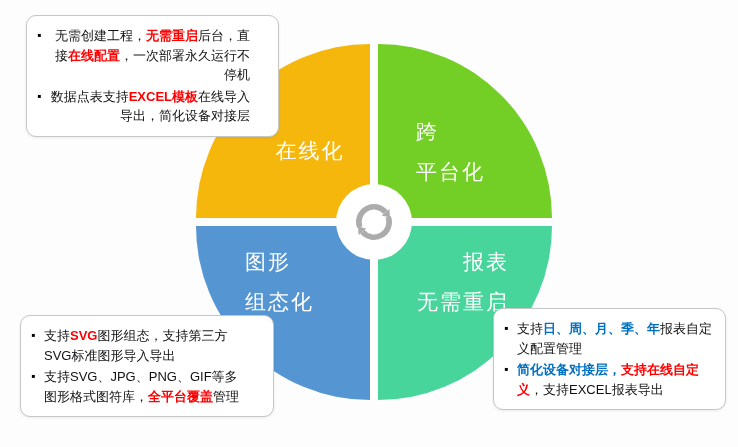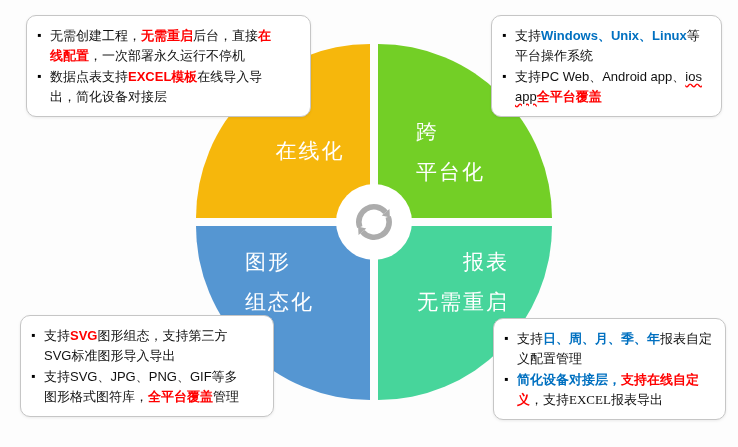--- a/index.html
+++ b/index.html
@@ -36,24 +36,24 @@
     position: absolute; background: #fff;
     border: 1px solid var(--box-border);
     border-radius: 10px;
     box-shadow: 0 1px 3px rgba(0,0,0,.08);
     padding: 8px 12px 8px 10px;
     font-size: 13px; line-height: 1.5; color: #111;
   }
   .callout ul { list-style: none; }
   .callout li { position: relative; padding-left: 13px; margin: 2px 0; }
   .callout li::before { content: "▪"; position: absolute; left: 0; top: 0; font-size: 12px; color: #000; }
-  .callout-tl { left: 26px;  top: 15px;  width: 285px; padding-right: 28px; }
+  .callout-tl { left: 26px;  top: 15px;  width: 253px; padding-right: 28px; text-align: right; }
   .callout-tr { left: 491px; top: 15px;  width: 231px; }
   .callout-bl { left: 20px;  top: 315px; width: 254px; padding-right: 24px; }
-  .callout-br { left: 493px; top: 318px; width: 233px; font-family: Liberation Serif, serif; }
+  .callout-br { left: 493px; top: 308px; width: 233px; }
 
   .seg.red  { color: var(--em-red);  font-weight: bold; }
   .seg.blue { color: var(--em-blue); font-weight: bold; }
   .seg.u-red {
     text-decoration: underline;
     text-decoration-style: wavy;
     text-decoration-color: var(--em-red);
     text-underline-offset: 2px;
   }
   svg { display: block; }
@@ -98,26 +98,20 @@
     <div>无需重启</div>
   </div>
 
   <div class="callout callout-tl">
     <ul>
       <li><span class="seg">无需创建工程，</span><span class="seg red">无需重启</span><span class="seg">后台，直接</span><span class="seg red">在线配置</span><span class="seg">，一次部署永久运行不停机</span></li>
       <li><span class="seg">数据点表支持</span><span class="seg red">EXCEL模板</span><span class="seg">在线导入导出，简化设备对接层</span></li>
     </ul>
   </div>
 
-  <div class="callout callout-tr">
-    <ul>
-      <li><span class="seg">支持</span><span class="seg blue">Windows、Unix、Linux</span><span class="seg">等平台操作系统</span></li>
-      <li><span class="seg">支持PC Web、Android app、</span><span class="seg u-red">ios app</span><span class="seg red">全平台覆盖</span></li>
-    </ul>
-  </div>
 
   <div class="callout callout-bl">
     <ul>
       <li><span class="seg">支持</span><span class="seg red">SVG</span><span class="seg">图形组态，支持第三方SVG标准图形导入导出</span></li>
       <li><span class="seg">支持SVG、JPG、PNG、GIF等多图形格式图符库，</span><span class="seg red">全平台覆盖</span><span class="seg">管理</span></li>
     </ul>
   </div>
 
   <div class="callout callout-br">
     <ul>

